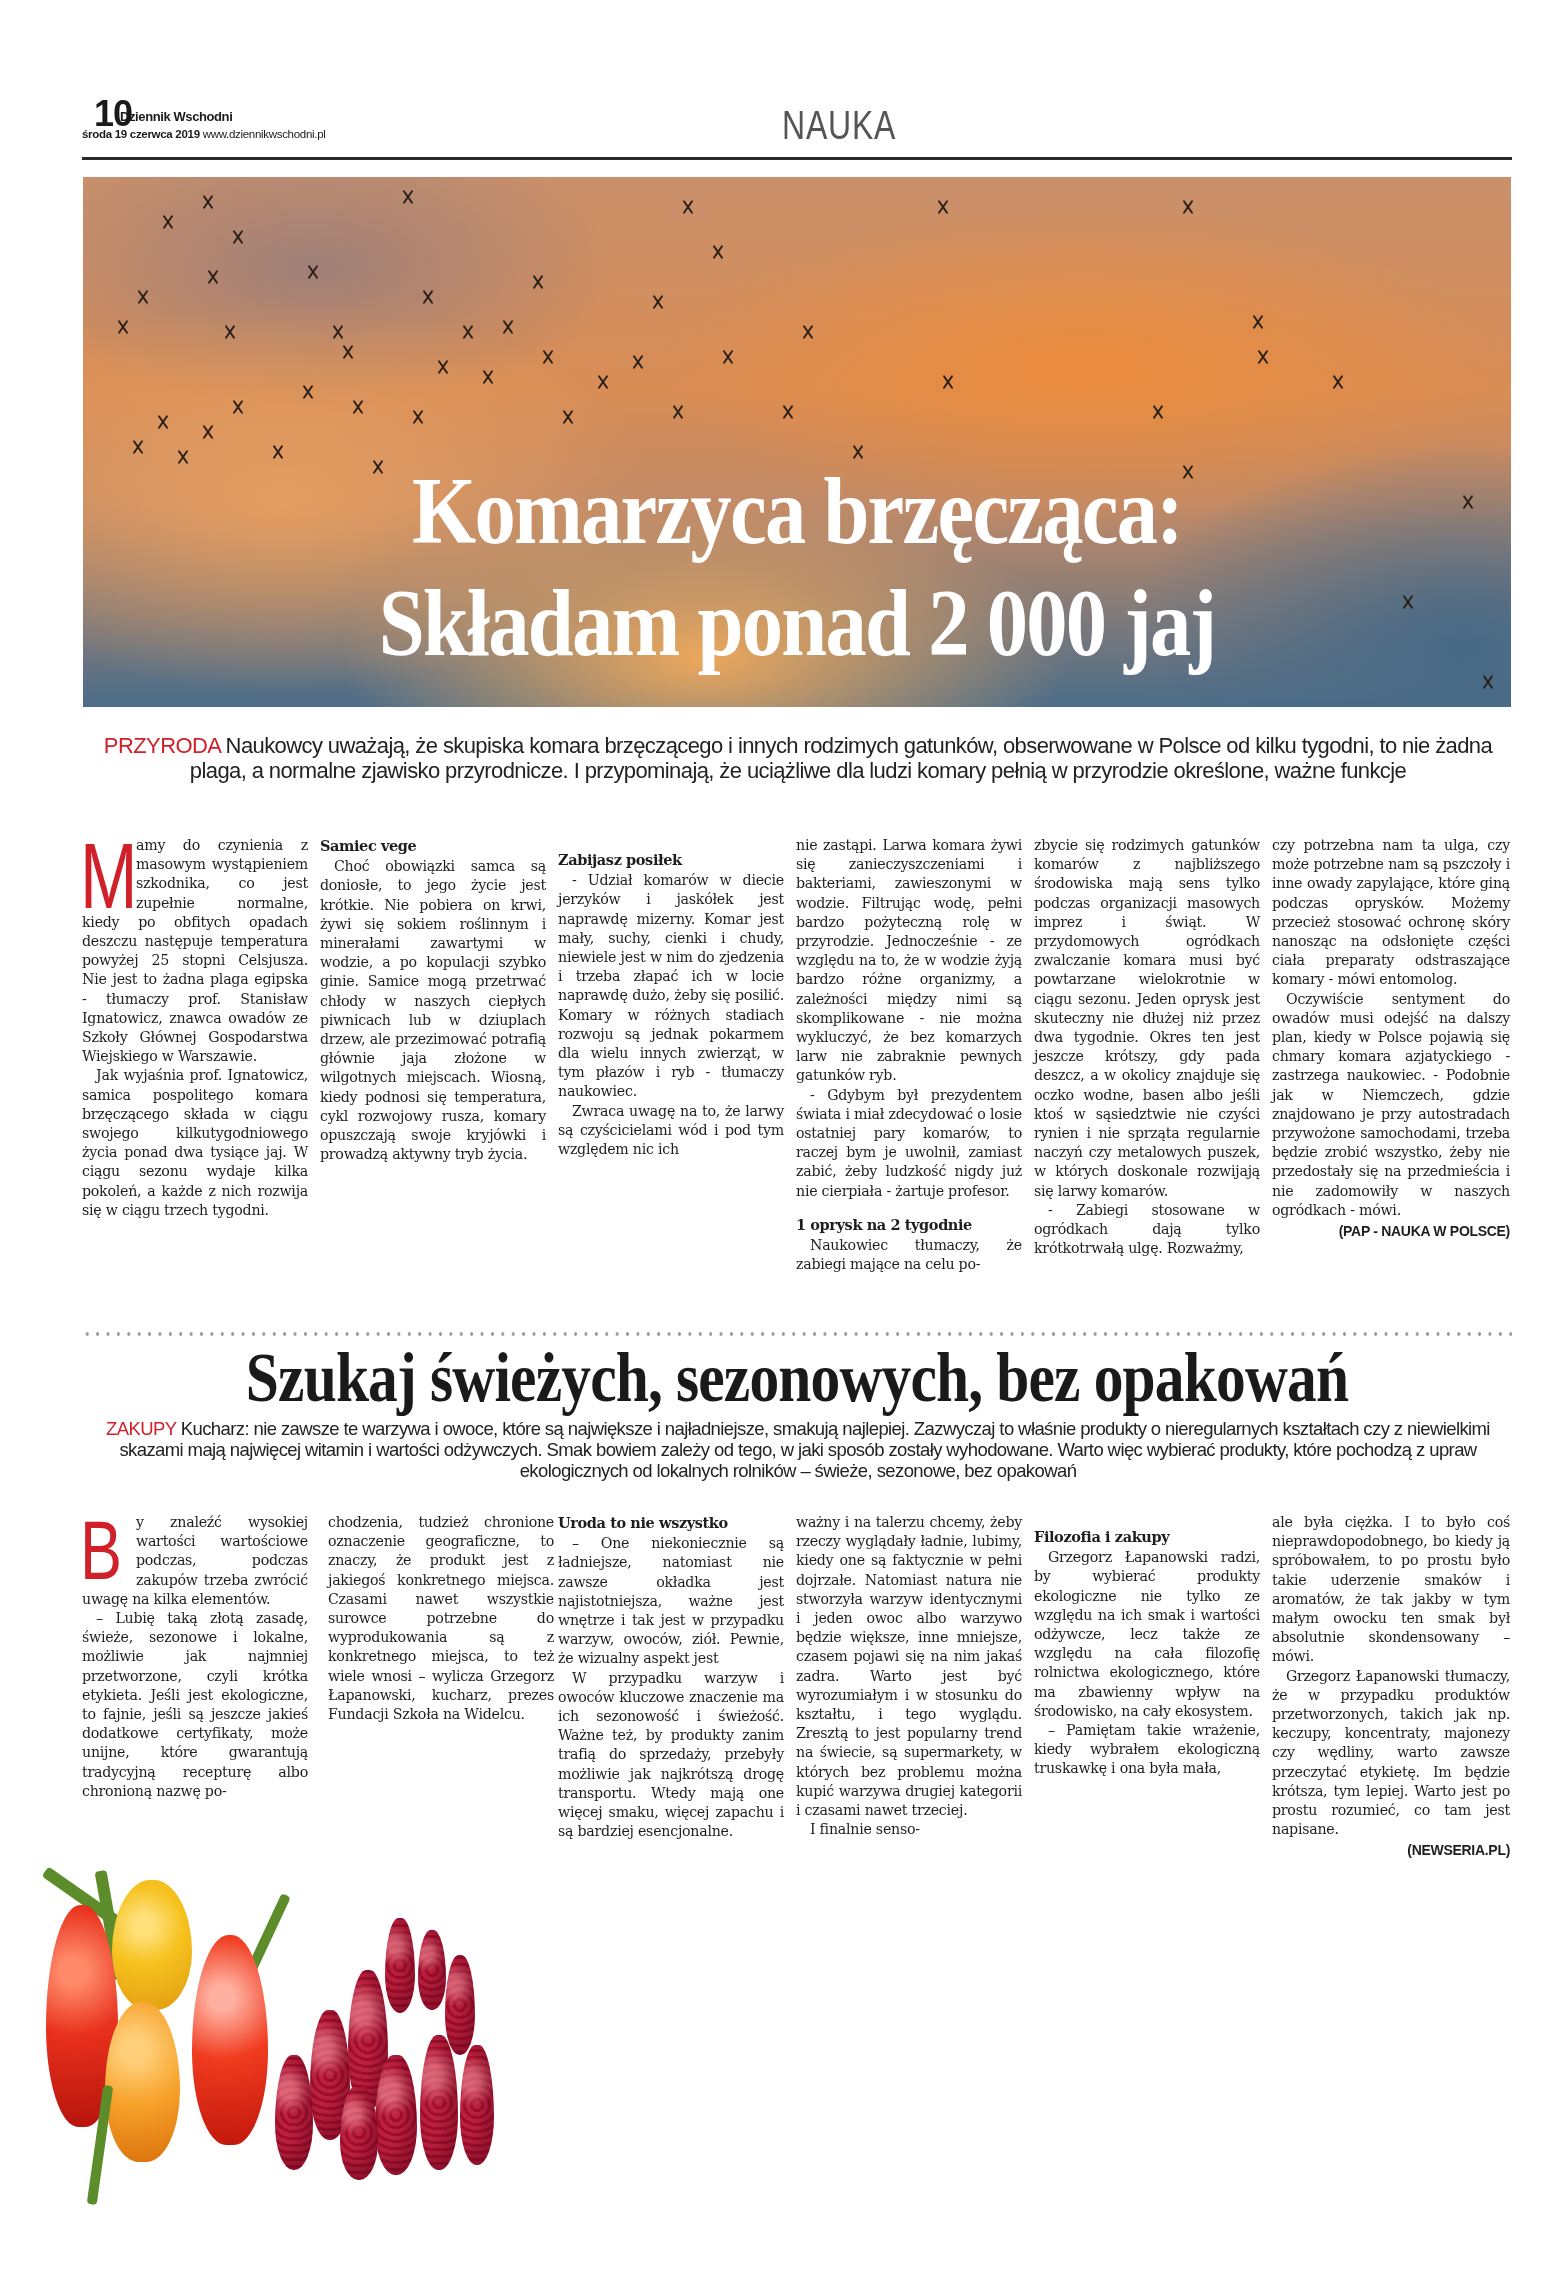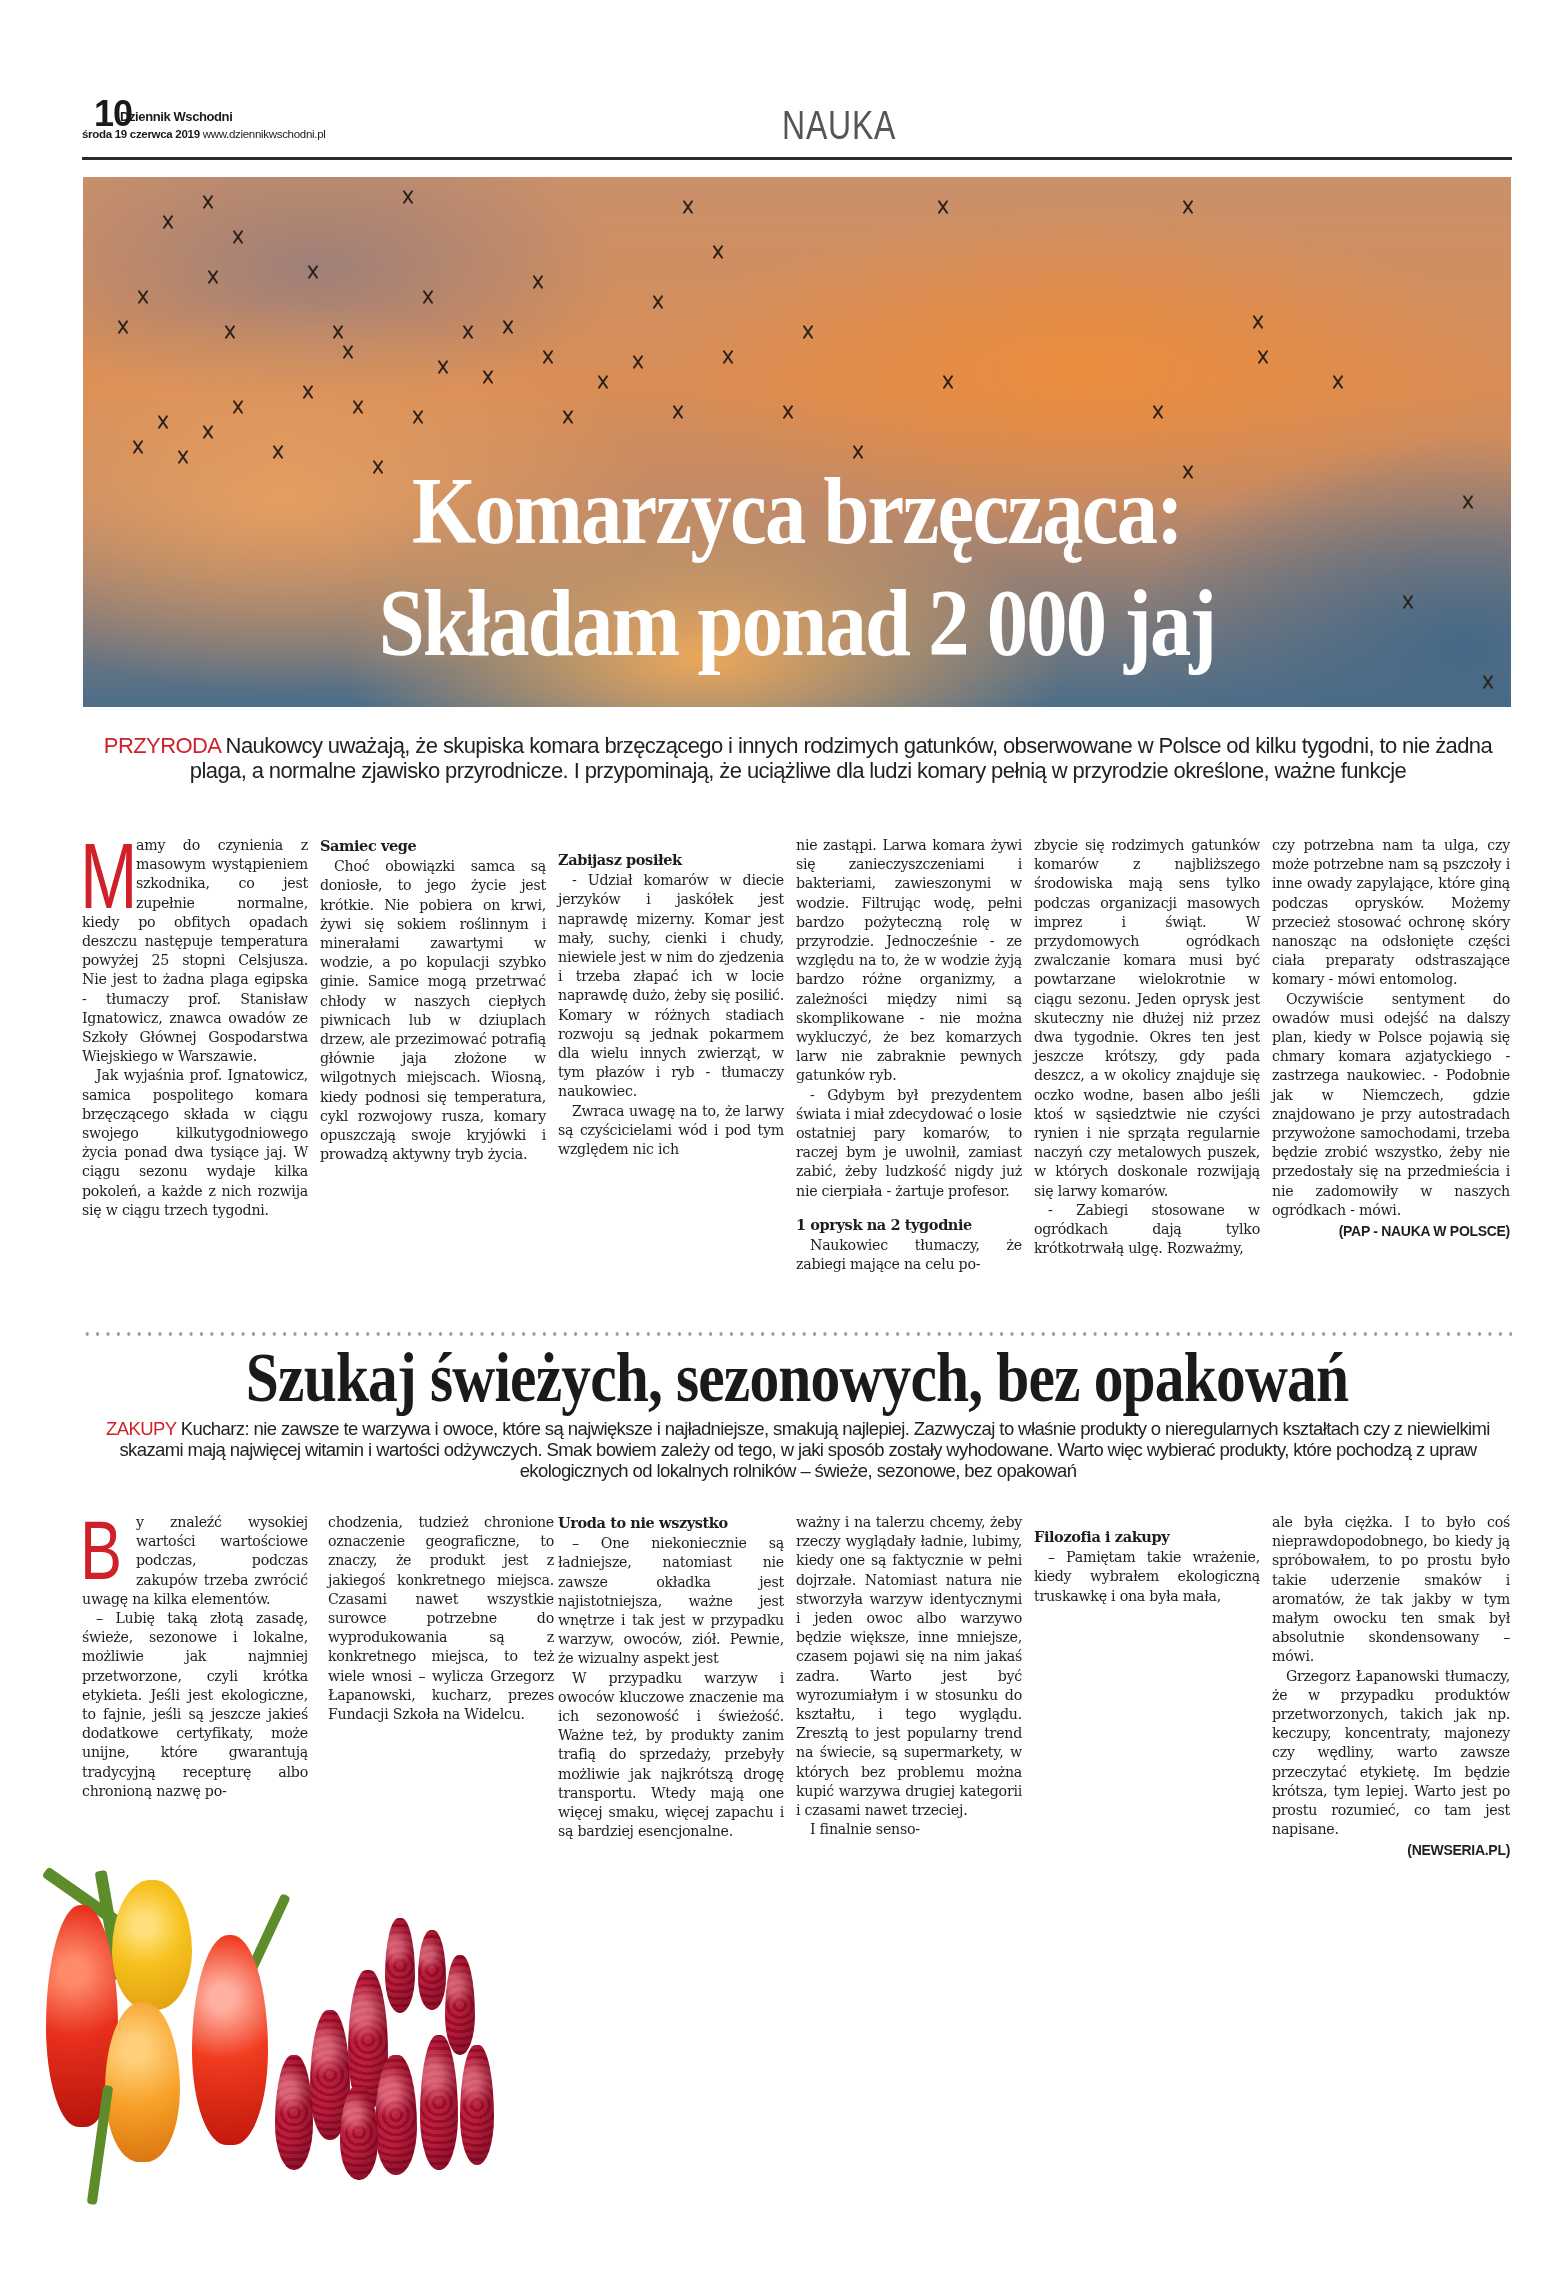--- a/index.html
+++ b/index.html
@@ -216,19 +216,20 @@
   <p>– One niekoniecznie są ładniejsze, natomiast nie zawsze okładka jest najistotniejsza, ważne jest wnętrze i tak jest w przypadku warzyw, owoców, ziół. Pewnie, że wizualny aspekt jest</p>
   <p>W przypadku warzyw i owoców kluczowe znaczenie ma ich sezonowość i świeżość. Ważne też, by produkty zanim trafią do sprzedaży, przebyły możliwie jak najkrótszą drogę transportu. Wtedy mają one więcej smaku, więcej zapachu i są bardziej esencjonalne.</p>
 </div>
 <div class="col" style="left:796px;top:1513px;width:226px;">
   <p class="noind">ważny i na talerzu chcemy, żeby rzeczy wyglądały ładnie, lubimy, kiedy one są faktycznie w pełni dojrzałe. Natomiast natura nie stworzyła warzyw identycznymi i jeden owoc albo warzywo będzie większe, inne mniejsze, czasem pojawi się na nim jakaś zadra. Warto jest być wyrozumiałym i w stosunku do kształtu, i tego wyglądu. Zresztą to jest popularny trend na świecie, są supermarkety, w których bez problemu można kupić warzywa drugiej kategorii i czasami nawet trzeciej.</p>
   <p>I finalnie senso-</p>
 </div>
 <div class="col" style="left:1034px;top:1513px;width:226px;">
   <div class="gap"></div>
   <h4>Filozofia i zakupy</h4>
+  <p>Grzegorz Łapanowski radzi, by wybierać produkty ekologiczne nie tylko ze względu na ich smak i wartości odżywcze, lecz także ze względu na cała filozofię rolnictwa ekologicznego, które ma zbawienny wpływ na środowisko, na cały ekosystem.</p>
   <p>– Pamiętam takie wrażenie, kiedy wybrałem ekologiczną truskawkę i ona była mała,</p>
 </div>
 <div class="col" style="left:1272px;top:1513px;width:238px;">
   <p class="noind">ale była ciężka. I to było coś nieprawdopodobnego, bo kiedy ją spróbowałem, to po prostu było takie uderzenie smaków i aromatów, że tak jakby w tym małym owocku ten smak był absolutnie skondensowany – mówi.</p>
   <p>Grzegorz Łapanowski tłumaczy, że w przypadku produktów przetworzonych, takich jak np. keczupy, koncentraty, majonezy czy wędliny, warto zawsze przeczytać etykietę. Im będzie krótsza, tym lepiej. Warto jest po prostu rozumieć, co tam jest napisane.</p>
   <div class="credit">(NEWSERIA.PL)</div>
 </div>
 
 </body></html>

